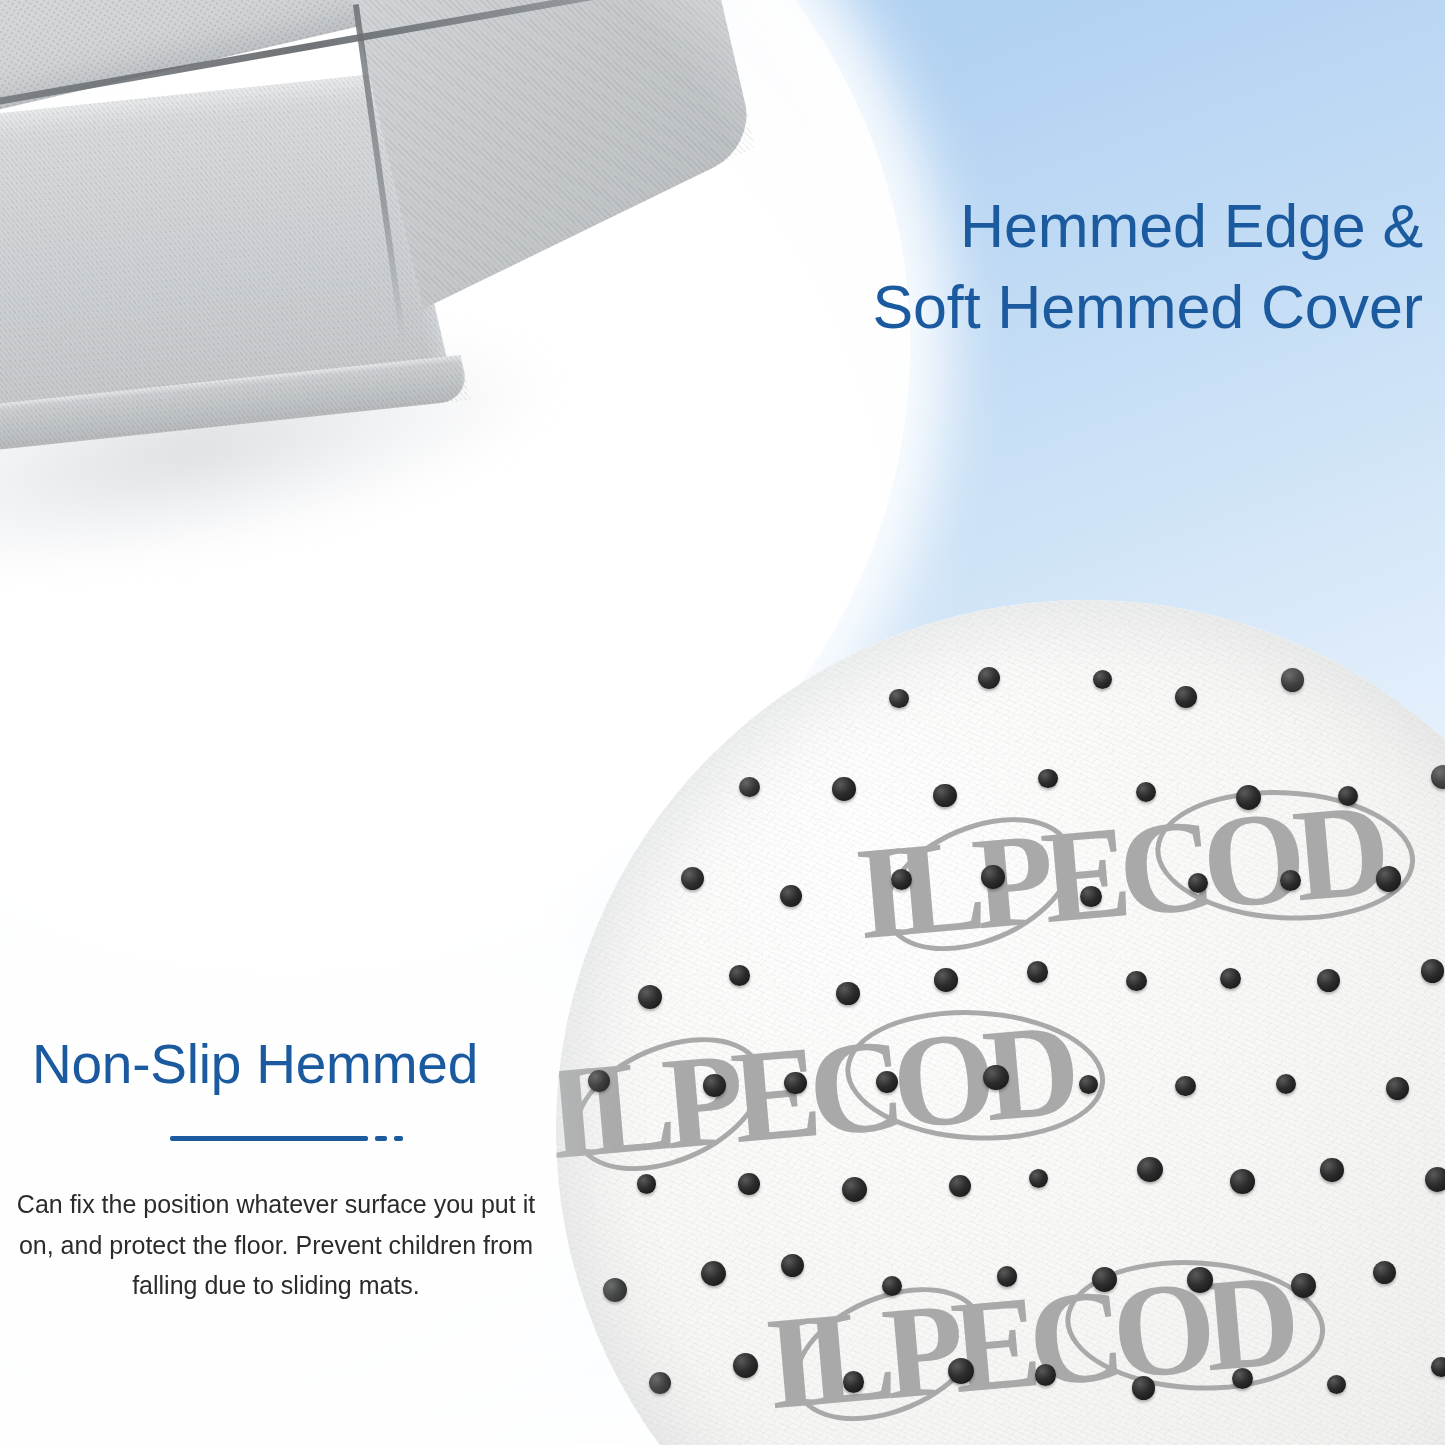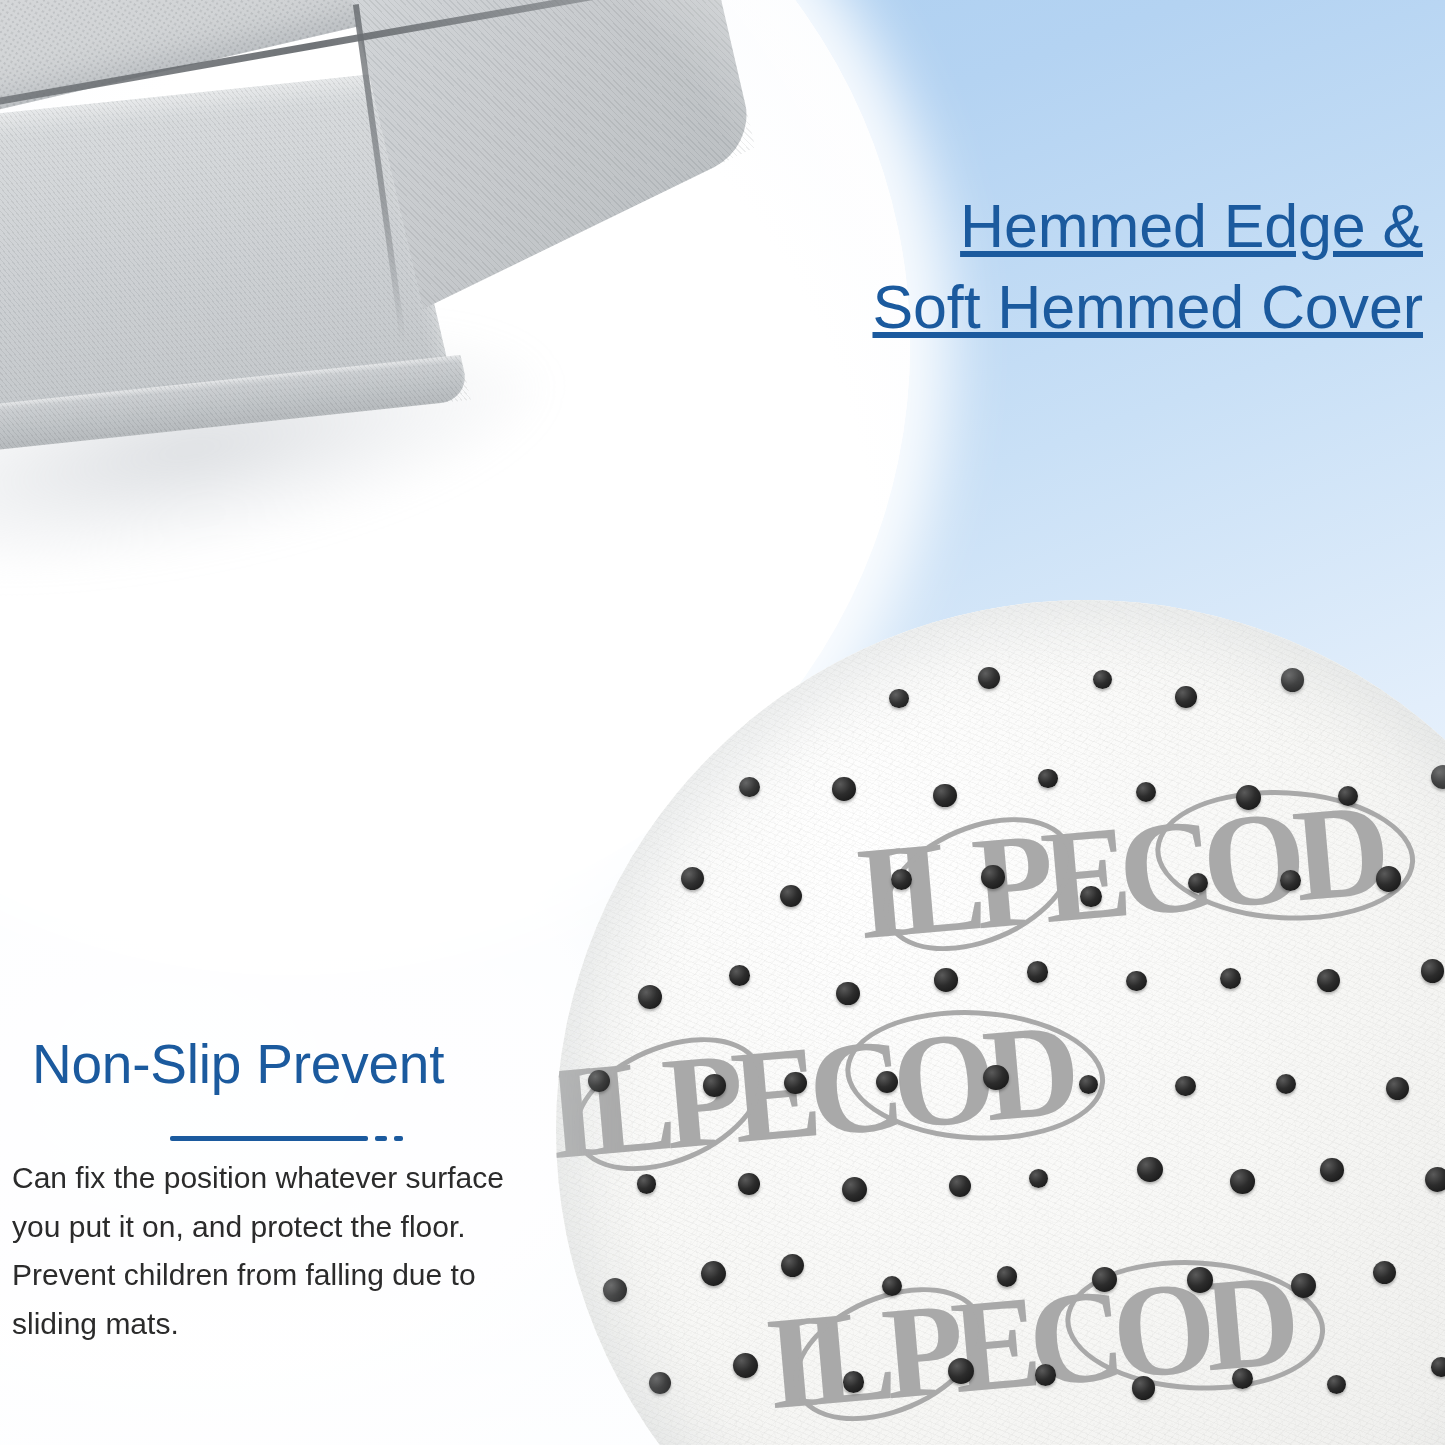--- a/index.html
+++ b/index.html
@@ -241,21 +241,20 @@
     position: absolute;
     right: 22px;
     top: 186px;
     width: 700px;
     text-align: right;
     font-size: 61px;
     line-height: 1.32;
     font-weight: 400;
     color: #1b5a9e;
     letter-spacing: -0.002em;
-    text-decoration: underline;
   }
   .headline .l2 { display: block; }
 
   .feature-title {
     position: absolute;
     left: 32px;
     top: 1032px;
     font-size: 55px;
     font-weight: 400;
     color: #1b5a9e;
@@ -270,24 +269,24 @@
     align-items: center;
     gap: 7px;
   }
   .divider .bar { flex: 0 0 198px; height: 5px; background: #1b5a9e; border-radius: 2px; }
   .divider .d1 { flex: 0 0 12px; height: 5px; background: #1b5a9e; border-radius: 2px; }
   .divider .d2 { flex: 0 0 9px;  height: 5px; background: #1b5a9e; border-radius: 2px; }
 
   .feature-body {
     position: absolute;
     left: 12px;
-    top: 1154px;
+    top: 1184px;
     width: 528px;
-    text-align: left;
-    font-size: 30px;
+    text-align: center;
+    font-size: 25px;
     line-height: 1.62;
     color: #2b2b2b;
   }
 </style>
 </head>
 <body>
 
 <div id="canvas">
 
   <div class="wash-left"></div>
@@ -405,21 +404,21 @@
         <span class="dot" style="width: 19.6752px; height: 19.6752px; left: 875.42px; top: 757.232px;"></span>
       </div>
     <div class="mat-edge-shade"></div>
   </div>
 
   <div class="headline">
     <span class="l1">Hemmed Edge &amp;</span>
     <span class="l2">Soft Hemmed Cover</span>
   </div>
 
-  <div class="feature-title">Non-Slip Prevent</div>
+  <div class="feature-title">Non-Slip Hemmed</div>
 
   <div class="divider">
     <span class="bar"></span>
     <span class="d1"></span>
     <span class="d2"></span>
   </div>
 
   <div class="feature-body">Can fix the position whatever surface you put it on, and protect the floor. Prevent children from falling due to sliding mats.</div>
 
 </div>

